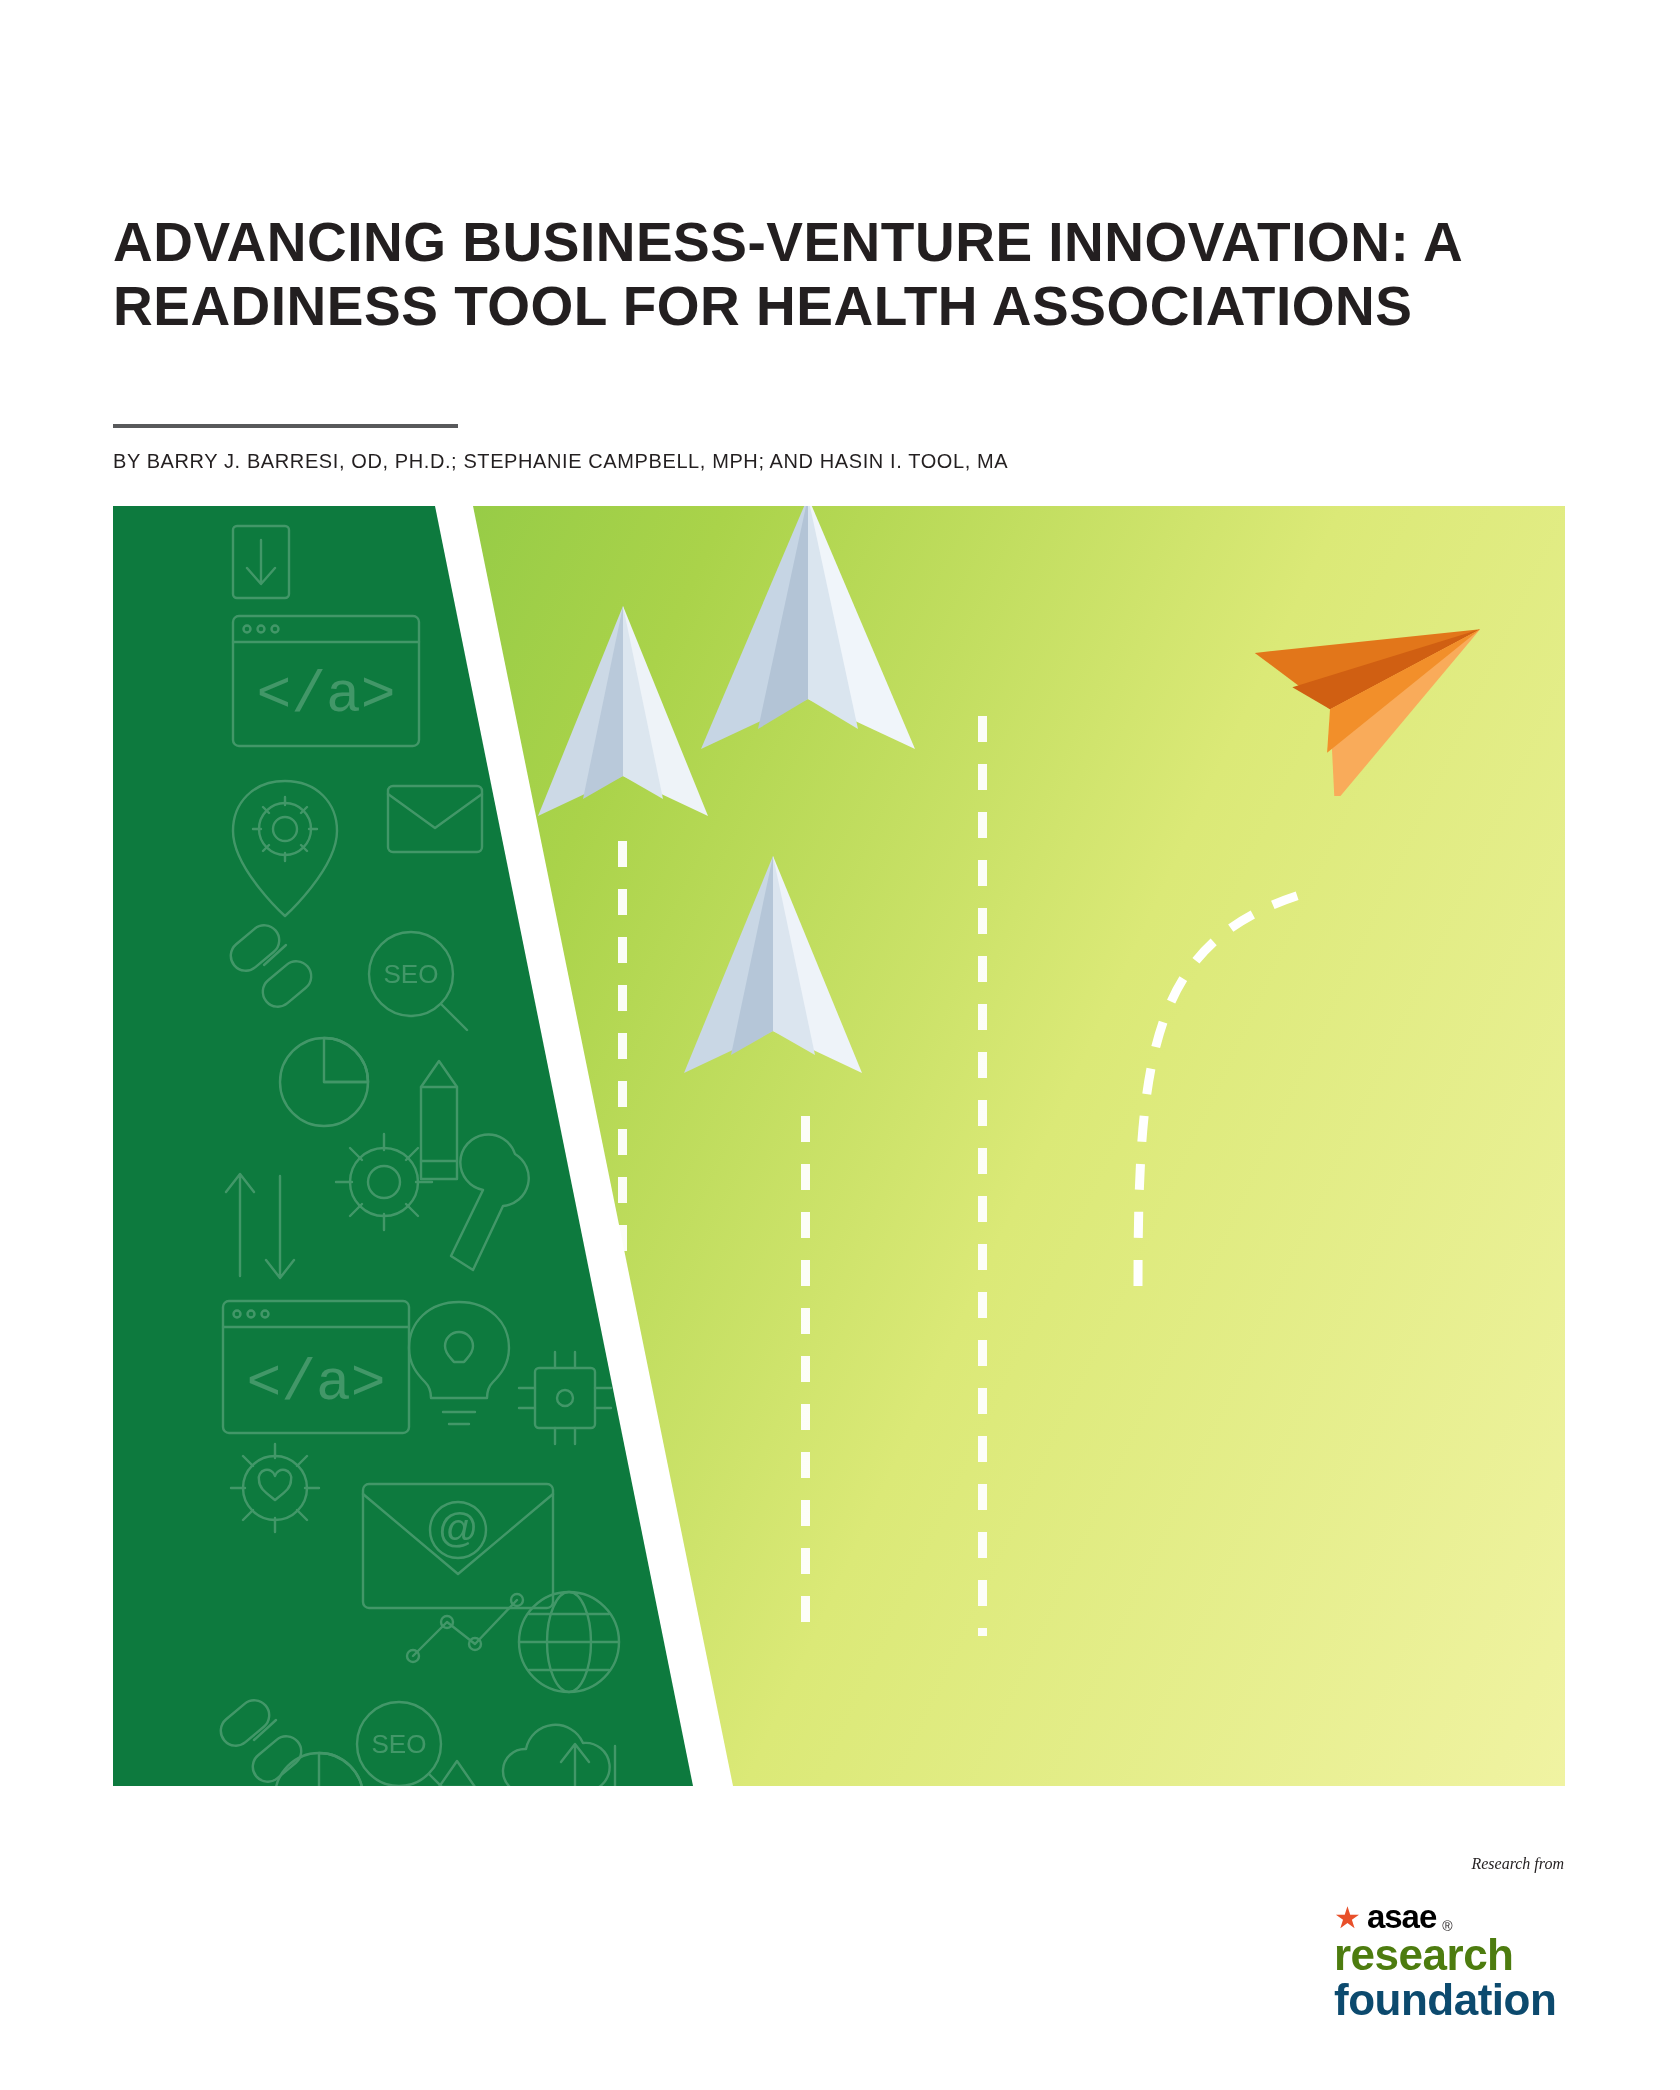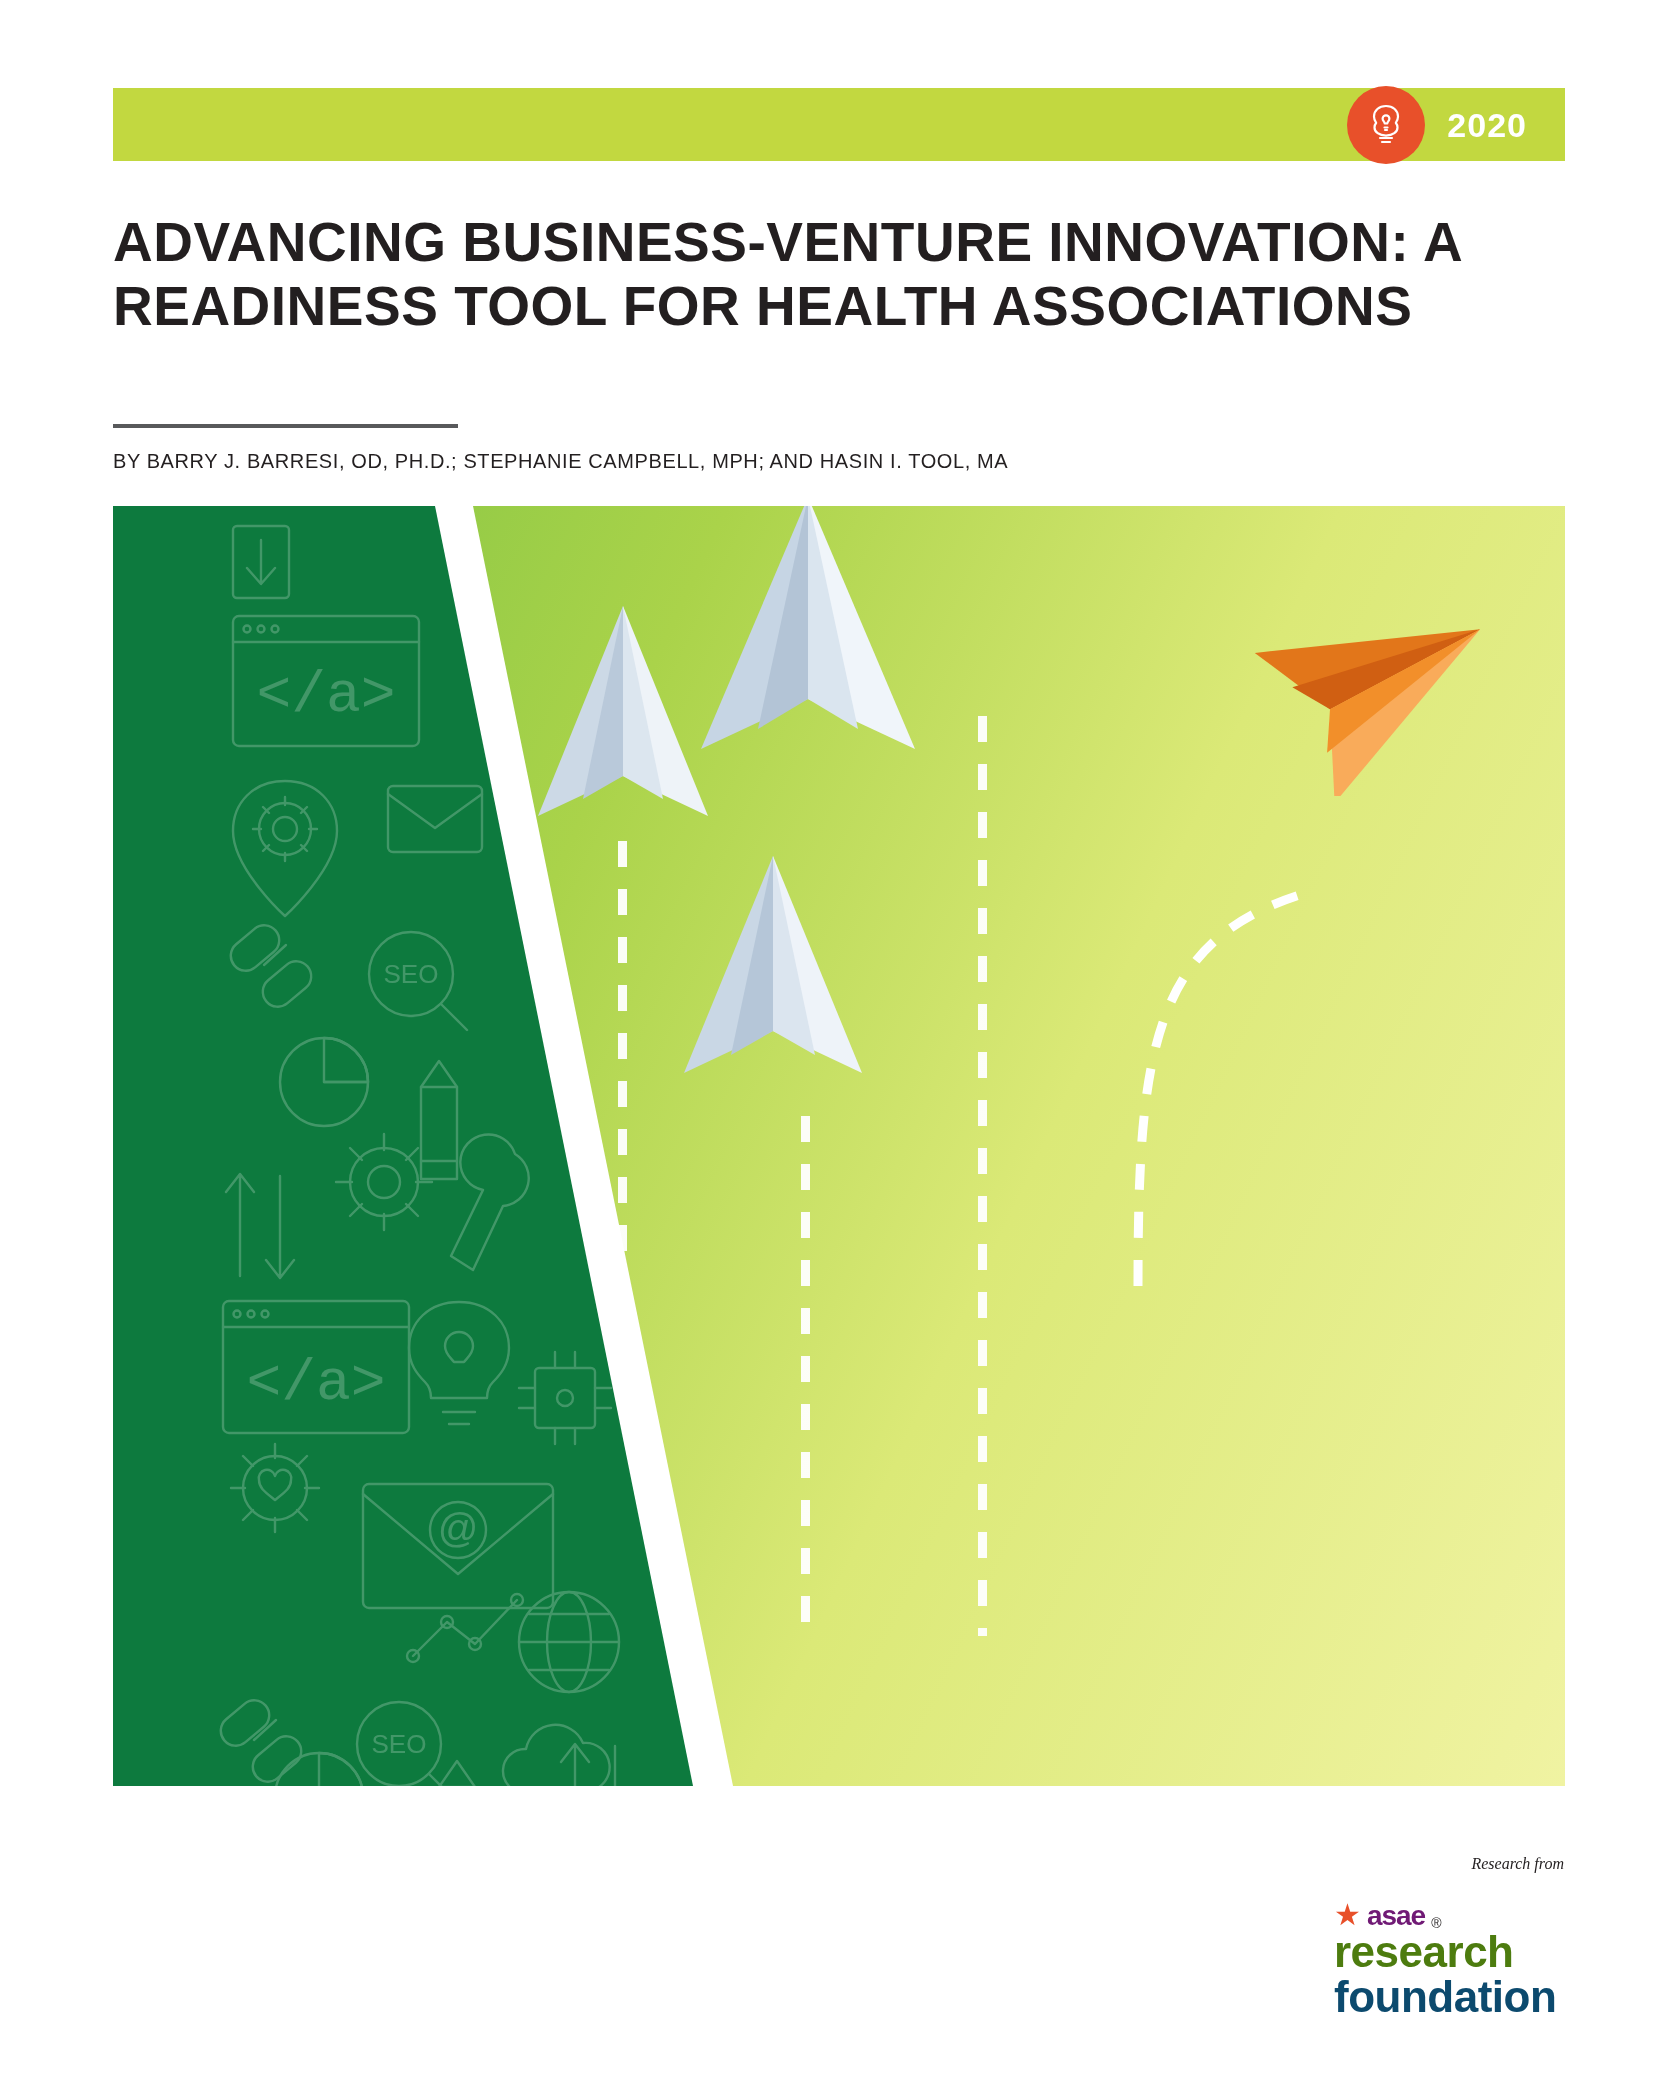--- a/index.html
+++ b/index.html
@@ -163,23 +163,23 @@
     width: 230px;
     text-align: left;
   }
   .asae-top {
     display: flex;
     align-items: flex-end;
     gap: 6px;
     line-height: 1;
   }
   .asae-word {
-    font-size: 28px;
+    font-size: 33px;
     font-weight: bold;
-    color: #701a75;
+    color: #000000;
     letter-spacing: -1px;
     font-family: "Liberation Sans", sans-serif;
   }
   .asae-reg {
     font-size: 14px;
     color: #231f20;
     vertical-align: super;
   }
   .asae-research {
     font-size: 44px;
@@ -201,35 +201,20 @@
     color: #e8502a;
     font-size: 30px;
     line-height: 1;
   }
 </style>
 </head>
 <body>
 
 <div class="page">
 
-  <div class="top-bar">
-    <div class="brain-mark">
-      <svg width="56" height="56" viewBox="0 0 56 56" aria-hidden="true">
-        <g fill="none" stroke="#ffffff" stroke-width="2.2" stroke-linecap="round" stroke-linejoin="round">
-          <path d="M28 9c-7 0-12 4.5-12 10.5 0 2.6.9 4.6 2.2 6.3-1.1 1.4-1.7 2.9-1.7 4.6 0 4.6 4.6 8.2 11.5 8.2s11.5-3.6 11.5-8.2c0-1.7-.6-3.2-1.7-4.6 1.3-1.7 2.2-3.7 2.2-6.3C40 13.5 35 9 28 9z"></path>
-          <path d="M24.6 21.8c0-1.9 1.5-3.4 3.4-3.4s3.4 1.5 3.4 3.4c0 1.3-.7 2.2-1.4 3-.5.5-.7 1-.7 1.7h-2.6c0-.7-.2-1.2-.7-1.7-.7-.8-1.4-1.7-1.4-3z"></path>
-          <path d="M26.5 30.5h3"></path>
-          <path d="M27 33h2"></path>
-          <path d="M22 41h12"></path>
-          <path d="M24 45h8"></path>
-        </g>
-      </svg>
-    </div>
-    <div class="year-badge">2020</div>
-  </div>
 
   <div class="title">ADVANCING BUSINESS-VENTURE INNOVATION: A READINESS TOOL FOR HEALTH ASSOCIATIONS</div>
 
   <div class="rule"></div>
 
   <div class="byline">BY BARRY J. BARRESI, OD, PH.D.; STEPHANIE CAMPBELL, MPH; AND HASIN I. TOOL, MA</div>
 
   <div class="hero">
 
     <div class="hero-gradient-wide"></div>

